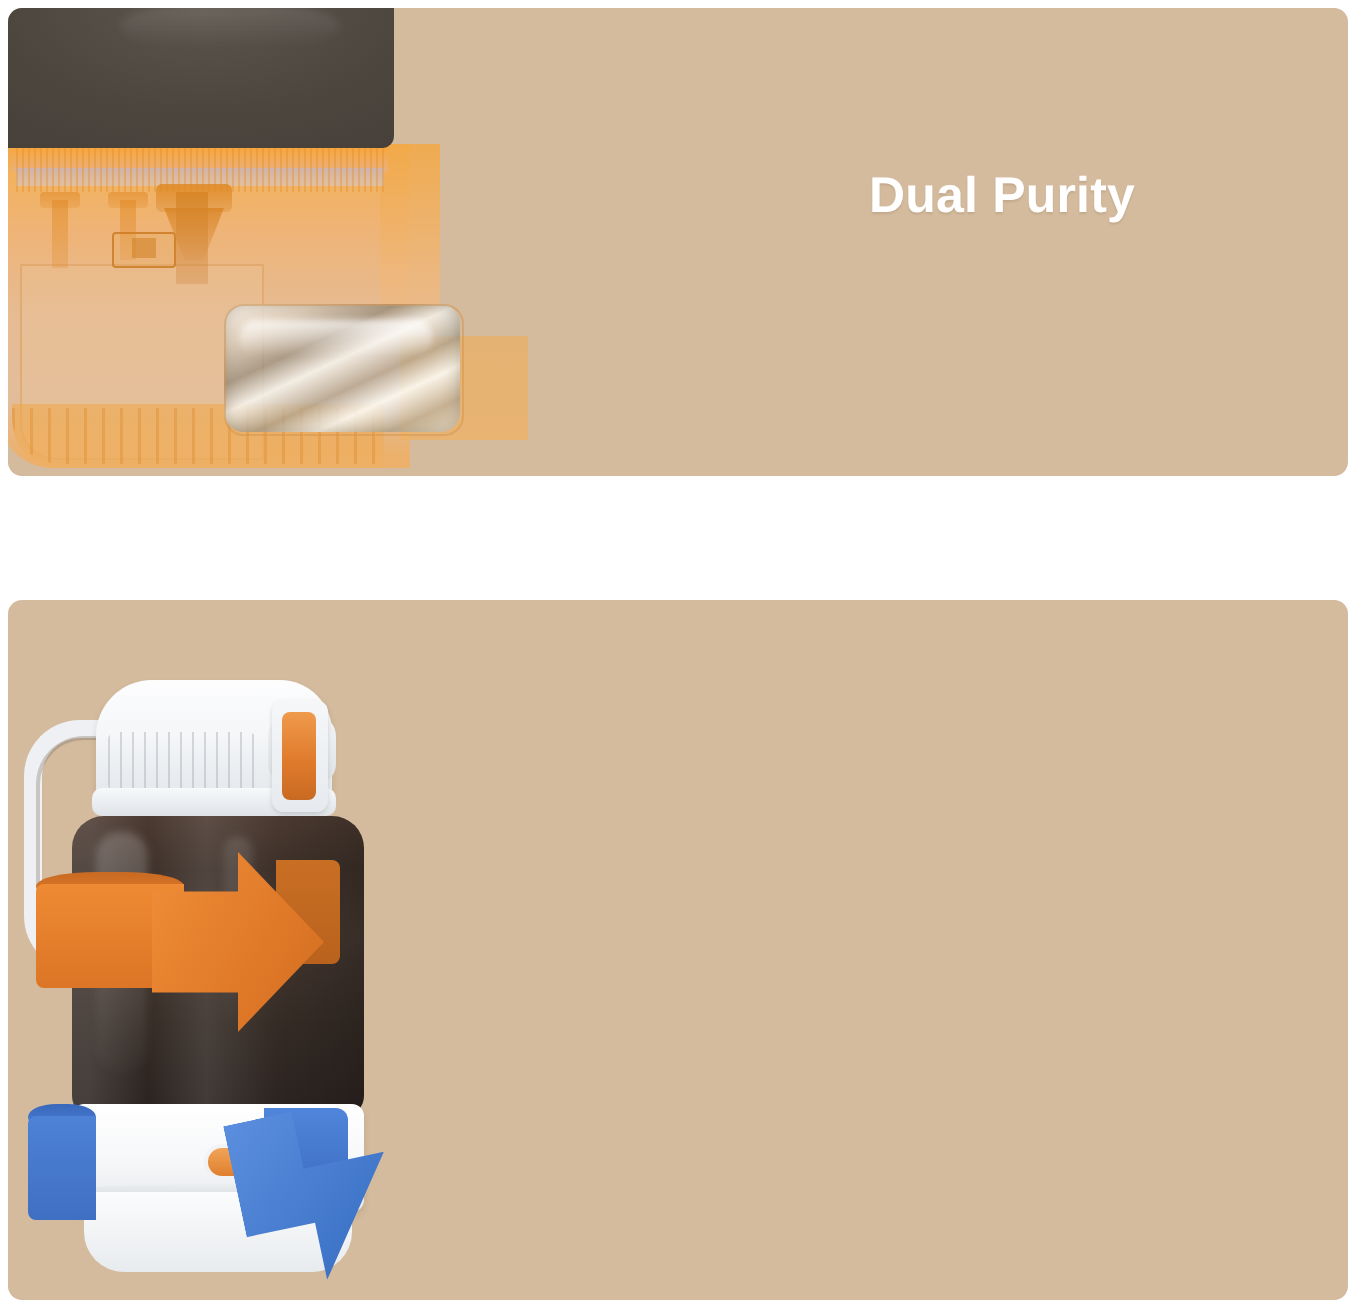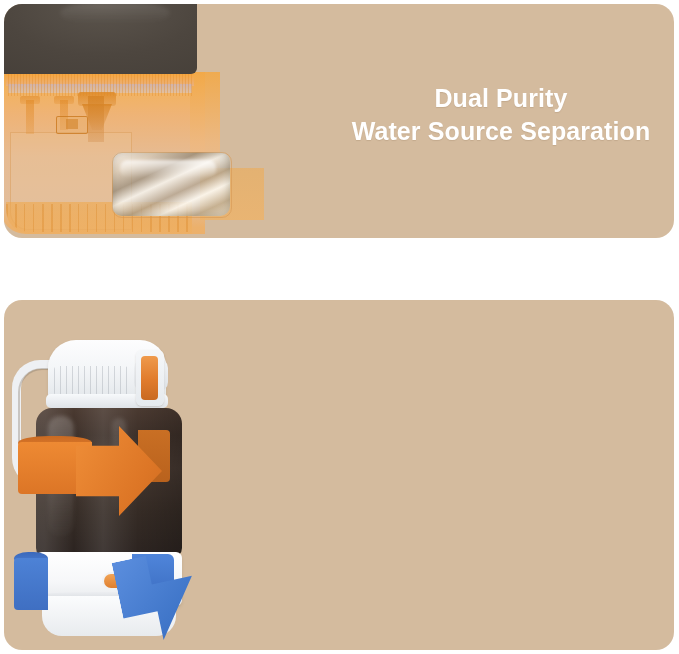--- a/index.html
+++ b/index.html
@@ -6,21 +6,21 @@
   body{
     width:679px;height:654px;overflow:hidden;
     font-family:"Liberation Sans","DejaVu Sans",sans-serif;
     -webkit-font-smoothing:antialiased;
   }
   .stage{position:relative;width:679px;height:654px;background:#ffffff;}
 
   
   .panel{
     position:absolute;
-    border-radius:18px;
+    border-radius:7px;
     overflow:hidden;
     background:#d4bb9e;
   }
   #panel-1{left:4px;top:4px;width:670px;height:234px;}
   #panel-2{left:4px;top:300px;width:670px;height:350px;}
 
   
   .xray{position:absolute;left:0;top:0;width:300px;height:234px;}
   .xray-lid{
     position:absolute;left:-6px;top:-6px;width:199px;height:76px;
@@ -314,21 +314,20 @@
       <div class="xray-funnel"></div>
       <div class="xray-stem"></div>
 
       <div class="xray-lid">
         <div class="xray-lid-gloss"></div>
       </div>
     </div>
 
     <div class="headline">
       <div>Dual Purity</div>
-      <div>Water Source Separation</div>
     </div>
   </div>
 
   <div class="panel" id="panel-2">
 
     <div class="bottle">
       <div class="b-handle"></div>
       <div class="b-handle-sh"></div>
 
       <div class="b-neck"></div>

